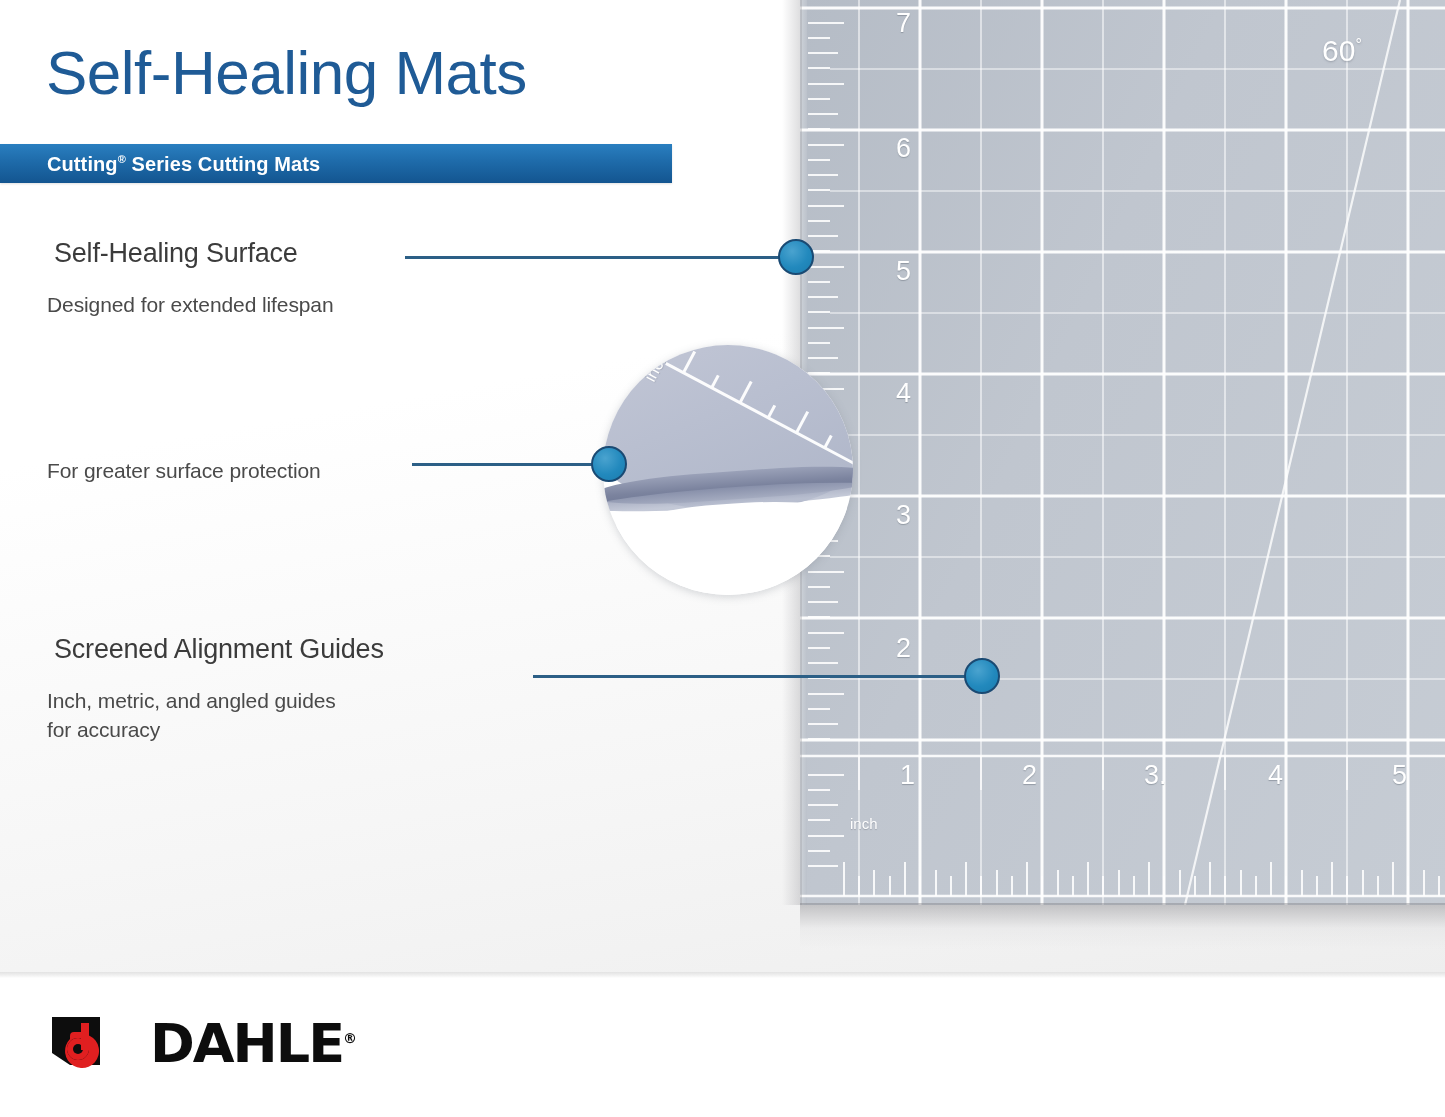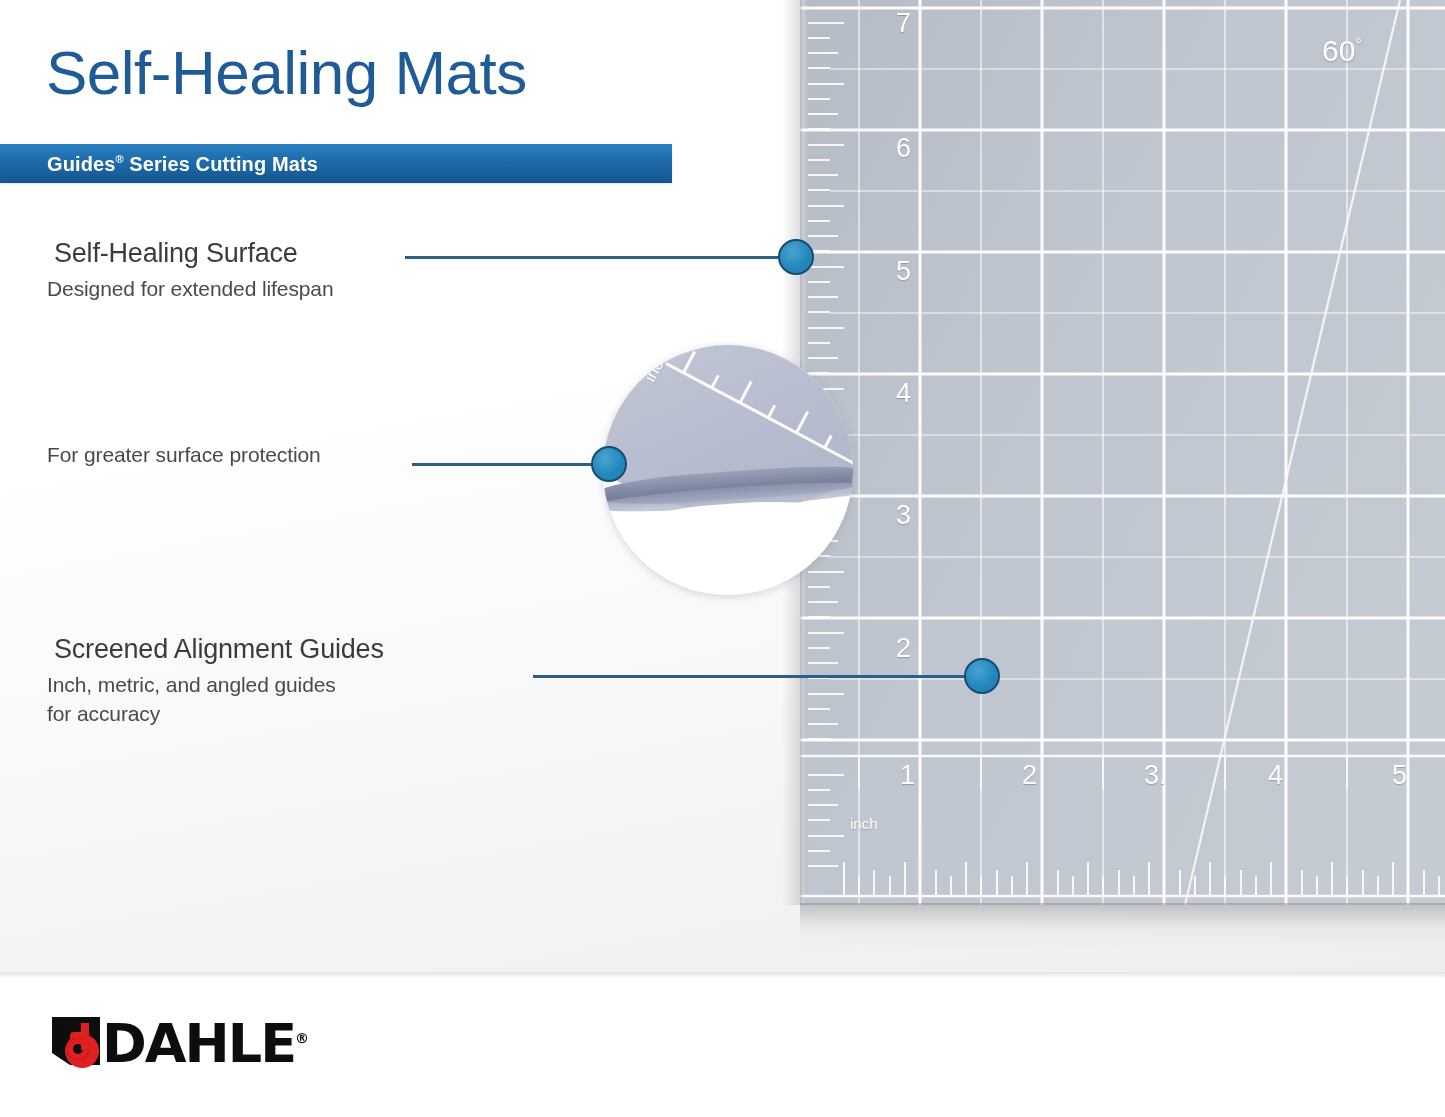--- a/index.html
+++ b/index.html
@@ -74,21 +74,21 @@
     color: #3b3b3b;
     line-height: 42px;
     white-space: nowrap;
     letter-spacing: -0.2px;
     margin-left: 7px;
   }
   .feature-sub {
     font-size: 21px;
     color: #4a4a4a;
     line-height: 29px;
-    margin-top: 0;
+    margin-top: 16px;
     white-space: pre-line;
     letter-spacing: -0.1px;
   }
 
   .f1 { left: 47px; top: 232px; }
   .f2 { left: 47px; top: 440px; }
   .f3 { left: 47px; top: 628px; }
 
   
   .leader {
@@ -214,20 +214,21 @@
     text-shadow: 0 1px 1px rgba(110,118,130,0.4);
   }
 
   
   .logo {
     position: absolute;
     left: 48px; top: 1011px;
     height: 60px;
     display: flex;
     align-items: center;
+    gap: 48px;
   }
   .logo-mark {
     position: relative;
     width: 56px; height: 56px;
   }
   .logo-text {
     font-size: 54px;
     font-weight: bold;
     color: #0d0d0d;
     letter-spacing: -2px;
@@ -244,21 +245,21 @@
 </head>
 <body>
 
 <div class="page">
 
   <div class="panel">
 
     <div class="title">Self-Healing Mats</div>
 
     <div class="banner">
-      <div class="banner-text"><span>Guides</span><sup>®</sup><span> Series Cutting Mats</span></div>
+      <div class="banner-text"><span>Cutting</span><sup>®</sup><span> Series Cutting Mats</span></div>
     </div>
 
     <div class="mat">
       <div class="mat-left-edge"></div>
 
       <svg class="grid-layer" width="645" height="905">
 
         <g stroke="#ffffff" stroke-width="3" opacity="0.95">
           <line x1="120" y1="0" x2="120" y2="905"></line>
           <line x1="242" y1="0" x2="242" y2="905"></line>

